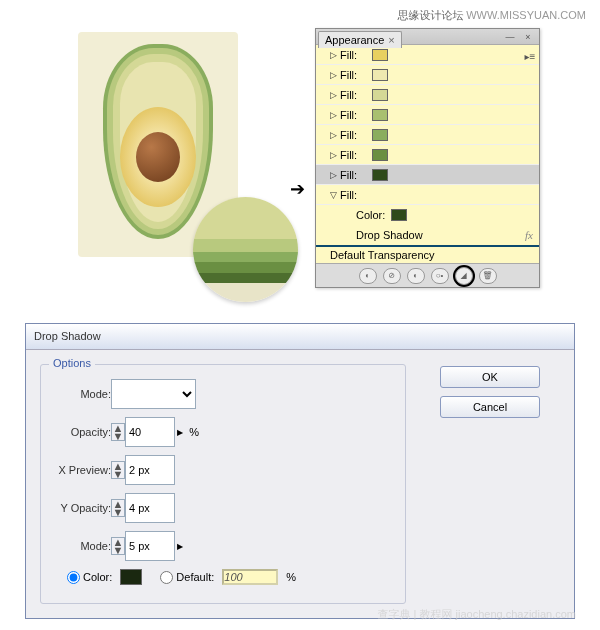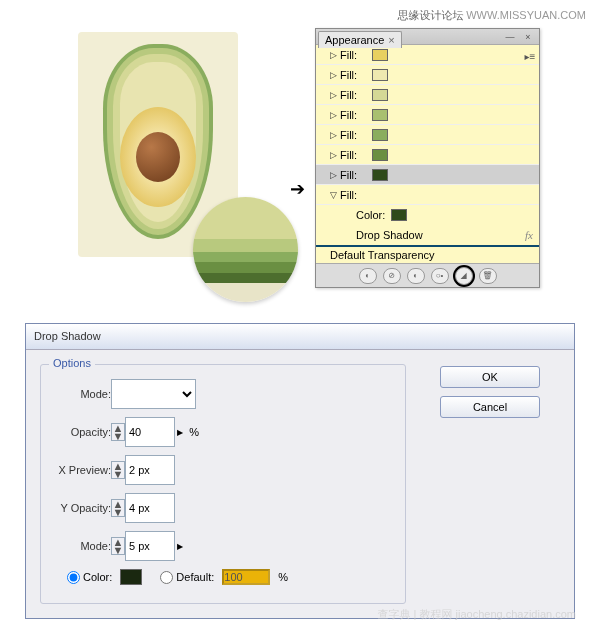--- a/index.html
+++ b/index.html
@@ -56,21 +56,21 @@
     .field-row .lbl { width: 58px; text-align: right; color: #333; }
     .field-row select, .field-row input[type="text"] { border: 1px solid #9ab; background: #fff; height: 18px; padding: 14px 3px; font-size: 11px; }
     .field-row select { width: 85px; }
     .spinner { display: flex; align-items: center; }
     .spinner .arrows { width: 14px; height: 18px; border: 1px solid #9ab; background: #f0f0f5; display: flex; flex-direction: column; font-size: 6px; line-height: 8px; text-align: center; color: #555; }
     .spinner input { width: 50px; }
     .unit { margin-left: 6px; }
     .color-row { display: flex; align-items: center; gap: 8px; margin-top: 4px; padding-left: 14px; }
     .radio-wrap { display: flex; align-items: center; gap: 3px; }
     .color-swatch-big { width: 22px; height: 16px; background: #1a2810; border: 1px solid #666; }
-    .dark-input { width: 48px; background: #eab308; }
+    .dark-input { width: 56px; background: #fef9c3; font-style: italic; }
     
     .dialog-right { width: 120px; padding-top: 2px; }
     .dlg-btn { width: 100px; height: 22px; background: linear-gradient(#fff,#e4e8f0); border: 1px solid #8a9ac0; border-radius: 3px; margin-bottom: 8px; text-align: center; line-height: 20px; }
     .preview-row { display: flex; align-items: center; gap: 4px; margin-top: 4px; }
   </style>
 </head>
 <body>
 
 <div class="watermark-top">
   <span class="cn">思缘设计论坛</span>

